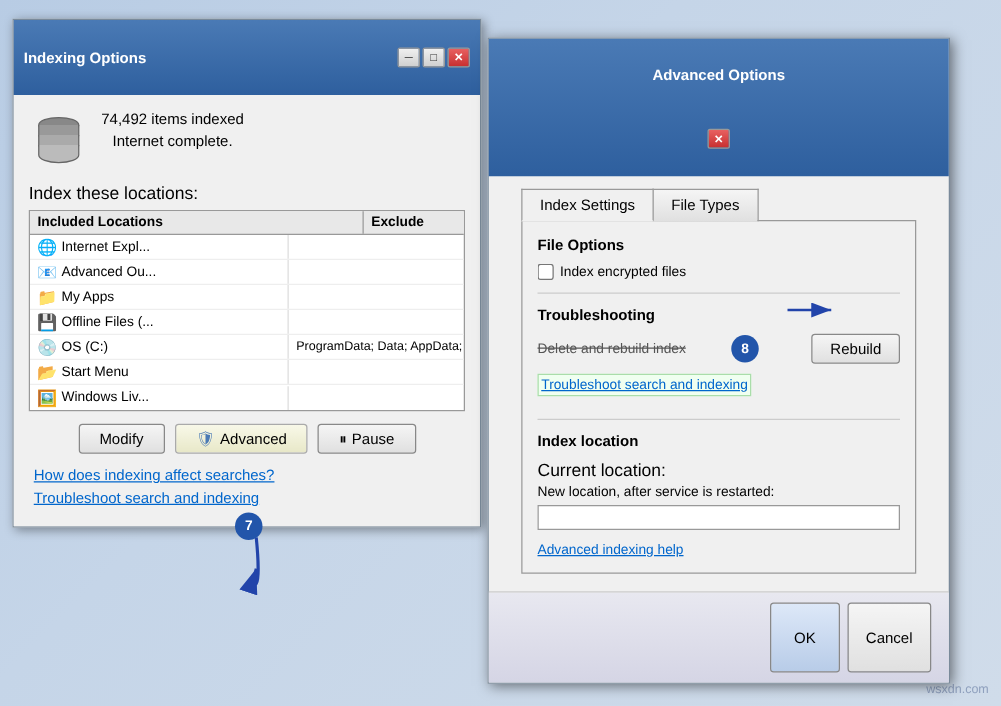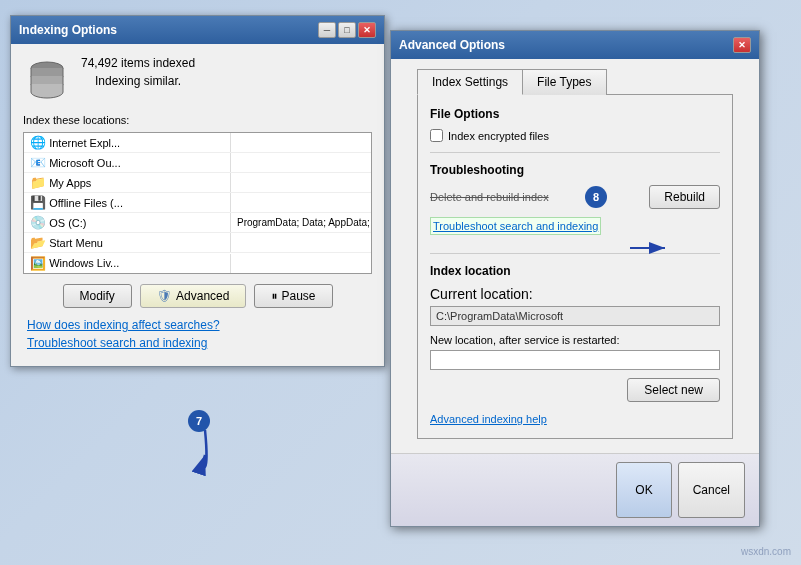--- a/index.html
+++ b/index.html
@@ -29,21 +29,21 @@
       width: 375px;
       background: #f0f0f0;
       border: 1px solid #7a8a9a;
       box-shadow: 2px 2px 8px rgba(0,0,0,0.4);
       z-index: 2;
     }
 
     .window-titlebar {
       background: linear-gradient(to bottom, #4a7ab5 0%, #2e5f9e 100%);
       color: white;
-      padding: 6px 8px;
+      padding: 22px 8px;
       display: flex;
       align-items: center;
       justify-content: space-between;
       font-size: 12px;
       font-weight: 600;
       gap: 36px;
     }
 
     .titlebar-controls {
       display: flex;
@@ -98,21 +98,21 @@
       height: 48px;
       flex-shrink: 0;
     }
 
     .db-icon svg {
       width: 48px;
       height: 48px;
     }
 
     .index-locations-label {
-      font-size: 11px;
+      font-size: 14px;
       margin-bottom: 6px;
     }
 
     .locations-table {
       border: 1px solid #999;
       background: white;
       width: 100%;
       margin-bottom: 10px;
     }
 
@@ -236,20 +236,21 @@
       left: 390px;
       width: 370px;
       background: #f0f0f0;
       border: 1px solid #7a8a9a;
       box-shadow: 2px 2px 10px rgba(0,0,0,0.5);
       z-index: 5;
     }
 
     .advanced-window .window-titlebar {
       background: linear-gradient(to bottom, #4a7ab5 0%, #2e5f9e 100%);
+      flex-direction: column;
     }
 
     .adv-content {
       padding: 10px 26px 14px;
     }
 
     
     .tabs-row {
       display: flex;
       gap: 0;
@@ -466,38 +467,42 @@
       <div class="db-icon">
         <svg viewBox="0 0 48 48" xmlns="http://www.w3.org/2000/svg">
           <ellipse cx="24" cy="12" rx="16" ry="6" fill="#888" stroke="#666" stroke-width="1"></ellipse>
           <path d="M8 12 v8 c0 3.3 7.2 6 16 6s16-2.7 16-6 V12" fill="#999" stroke="#666" stroke-width="1"></path>
           <path d="M8 20 v8 c0 3.3 7.2 6 16 6s16-2.7 16-6 V20" fill="#aaa" stroke="#666" stroke-width="1"></path>
           <path d="M8 28 v8 c0 3.3 7.2 6 16 6s16-2.7 16-6 V28" fill="#bbb" stroke="#666" stroke-width="1"></path>
         </svg>
       </div>
       <div>
         <div class="items-count-row">74,492 items indexed</div>
-        <div class="indexing-complete">Indexing similar.</div>
+        <div class="indexing-complete">Internet complete.</div>
       </div>
     </div>
 
     <div class="index-locations-label">Index these locations:</div>
 
     <div class="locations-table">
+      <div class="locations-header">
+        <div class="col-included">Included Locations</div>
+        <div class="col-exclude">Exclude</div>
+      </div>
       <div class="location-row">
         <div class="col-name">
             <span class="loc-icon">🌐</span>
             <span>Internet Expl...</span>
           </div>
         <div class="col-exclude"></div>
       </div>
       <div class="location-row">
         <div class="col-name">
             <span class="loc-icon">📧</span>
-            <span>Microsoft Ou...</span>
+            <span>Advanced Ou...</span>
           </div>
         <div class="col-exclude"></div>
       </div>
       <div class="location-row">
         <div class="col-name">
             <span class="loc-icon">📁</span>
             <span>My Apps</span>
           </div>
         <div class="col-exclude"></div>
       </div>
@@ -608,26 +613,22 @@
         </div>
         <a class="troubleshoot-link">Troubleshoot search and indexing</a>
       </div>
 
       <div class="section-divider"></div>
 
       
       <div class="index-location-section">
         <div class="section-title">Index location</div>
         <div class="location-label">Current location:</div>
-        <input class="location-input" type="text" readonly="" value="C:\ProgramData\Microsoft" style="">
         <div class="new-location-label">New location, after service is restarted:</div>
         <input class="new-location-input" type="text" style="">
-        <div class="select-new-row">
-          <button class="win-btn">Select new</button>
-        </div>
       </div>
 
       <a class="adv-indexing-link">Advanced indexing help</a>
     </div>
   </div>
 
   <div class="ok-cancel-row">
     <button class="ok-btn">OK</button>
     <button class="cancel-btn">Cancel</button>
   </div>

